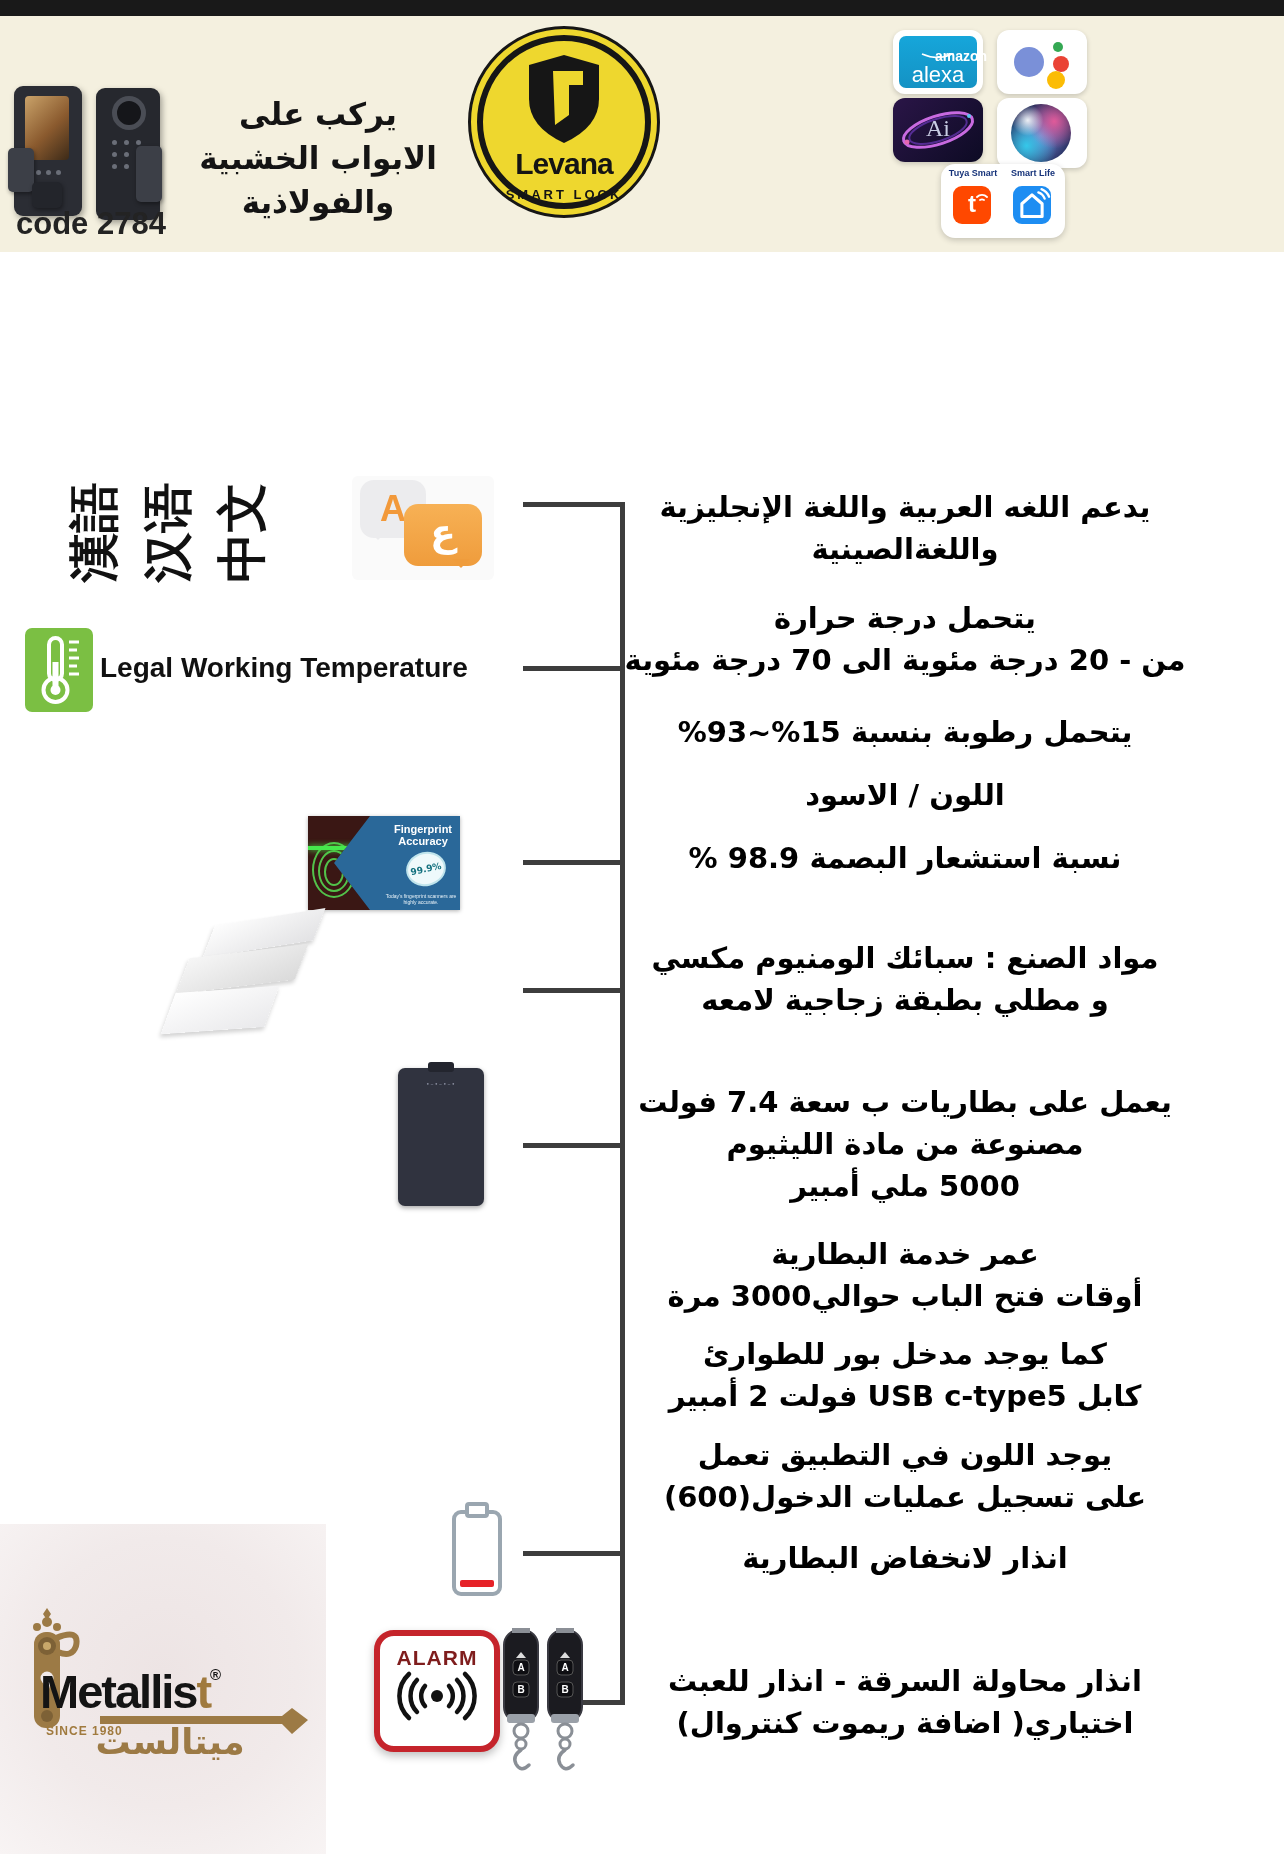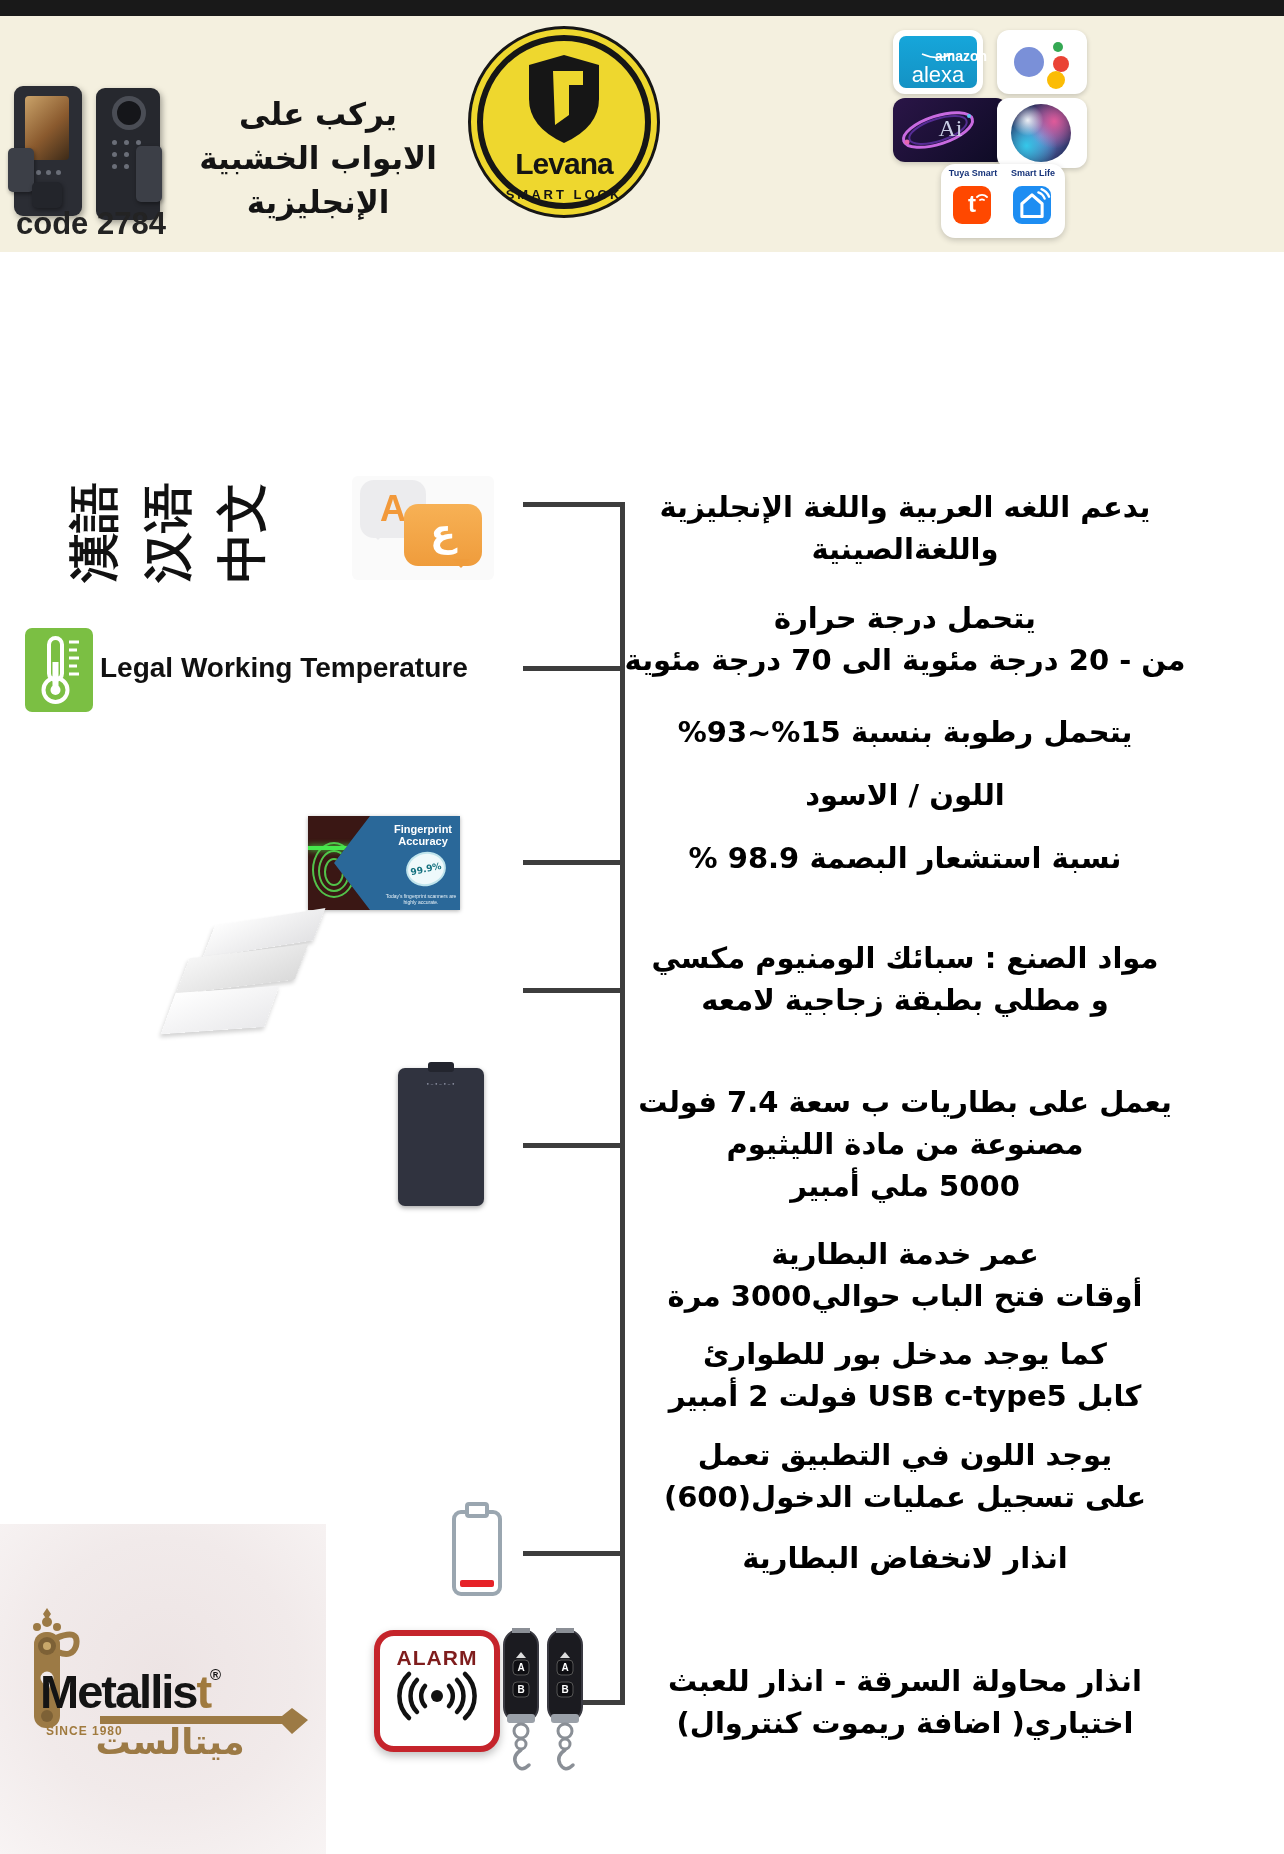--- a/index.html
+++ b/index.html
@@ -149,21 +149,21 @@
         <div class="kp-dot" style="left:40px;top:64px;"></div>
       <div class="kp-dot" style="left:16px;top:76px;"></div>
         <div class="kp-dot" style="left:28px;top:76px;"></div>
         <div class="kp-dot" style="left:40px;top:76px;"></div>
       <div class="lock-box" style="left:40px;top:58px;width:26px;height:56px;"></div>
     </div>
   </div>
 
   <div class="abs" id="mount-text">
     <div>يركب على</div>
-    <div>الابواب الخشبية الإنجليزية</div>
+    <div>الابواب الخشبية والفولاذية</div>
   </div>
   <div class="abs" id="code-label">code 2784</div>
 
   <div class="abs" id="levana">
     <div class="ring"></div>
     <svg class="abs" style="left:58px;top:26px;" width="70" height="88" viewBox="0 0 70 88">
       <path d="M35 0 L70 10 V44 Q70 72 35 88 Q0 72 0 44 V10 Z" fill="#161616"></path>
       <path d="M24 16 L54 16 L54 30 L40 30 L40 60 L26 70 Z" fill="#eed72e"></path>
     </svg>
     <div class="brand">Levana</div>
@@ -182,21 +182,21 @@
 
   <div class="badge-card" style="left:997px;top:30px;width:90px;height:64px;">
     <svg width="90" height="64" viewBox="0 0 90 64">
       <circle cx="32" cy="32" r="15" fill="#7a90d8"></circle>
       <circle cx="61" cy="17" r="5" fill="#34a853"></circle>
       <circle cx="64" cy="34" r="8" fill="#ea4335"></circle>
       <circle cx="59" cy="50" r="9" fill="#fbbc05"></circle>
     </svg>
   </div>
 
-  <div class="badge-card" id="ai-badge" style="left:893px;top:98px;width:90px;height:64px;padding-left:25px;">
+  <div class="badge-card" id="ai-badge" style="left:893px;top:98px;width:90px;height:64px;">
     <svg width="90" height="64" viewBox="0 0 90 64" style="position:absolute;left:0;top:0;">
       <ellipse cx="45" cy="32" rx="36" ry="14" fill="none" stroke="#c86ae0" stroke-width="3" transform="rotate(-18 45 32)"></ellipse>
       <ellipse cx="45" cy="32" rx="30" ry="11" fill="none" stroke="#7a3fd0" stroke-width="2" opacity=".6" transform="rotate(-18 45 32)"></ellipse>
       <circle cx="14" cy="44" r="2.5" fill="#e667b0"></circle>
         <circle cx="76" cy="18" r="2" fill="#58c8f0"></circle>
     </svg>
     <div class="ai-txt">Ai</div>
   </div>
 
   <div class="badge-card" style="left:997px;top:98px;width:90px;height:70px;">

